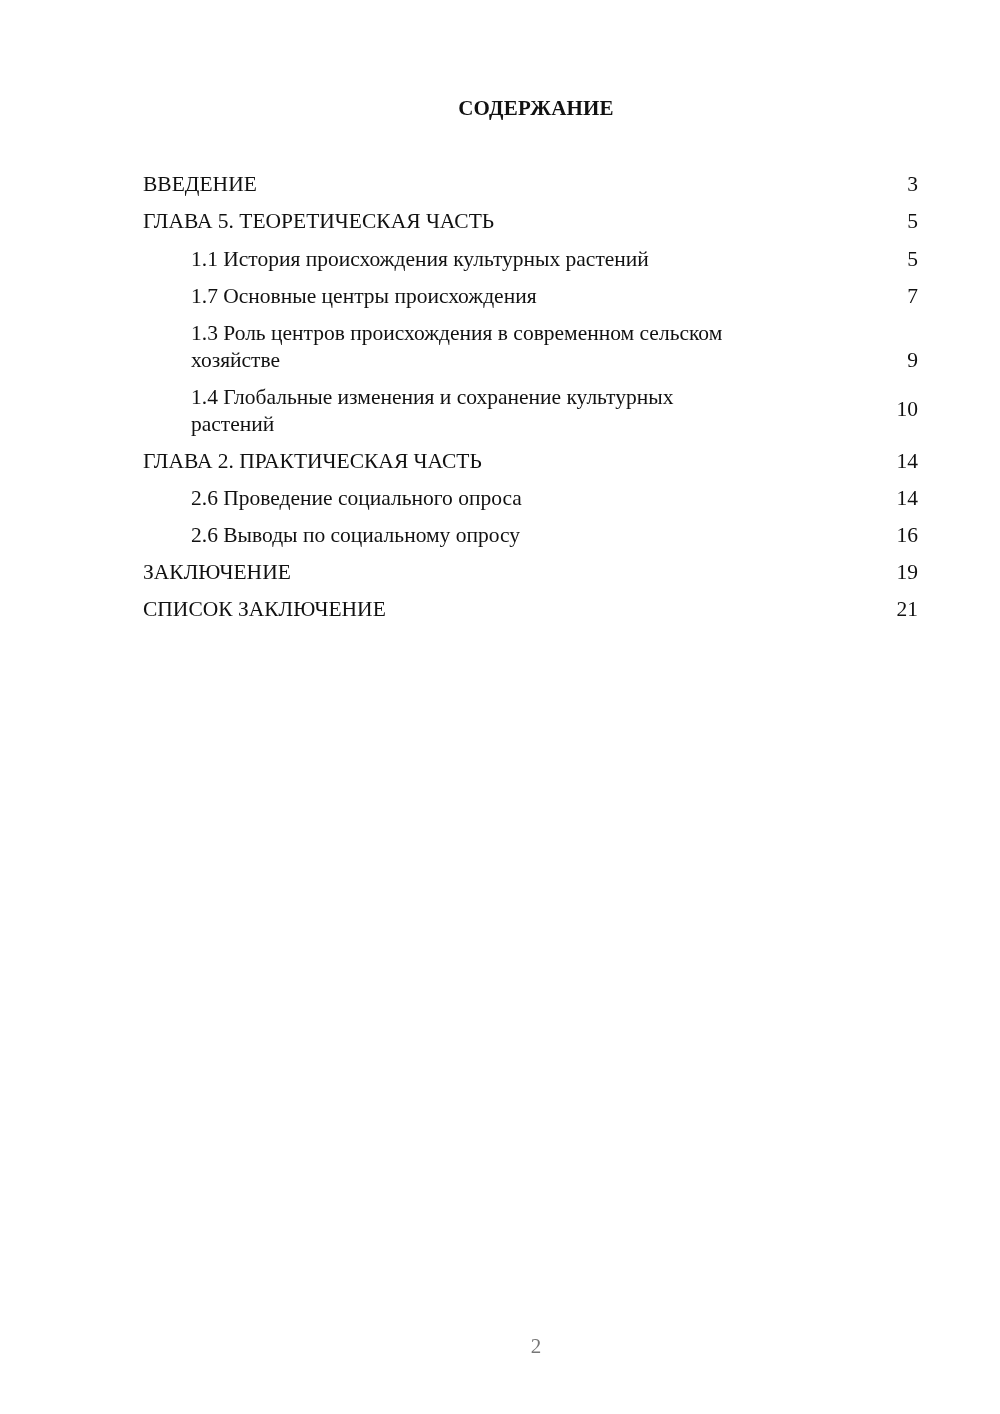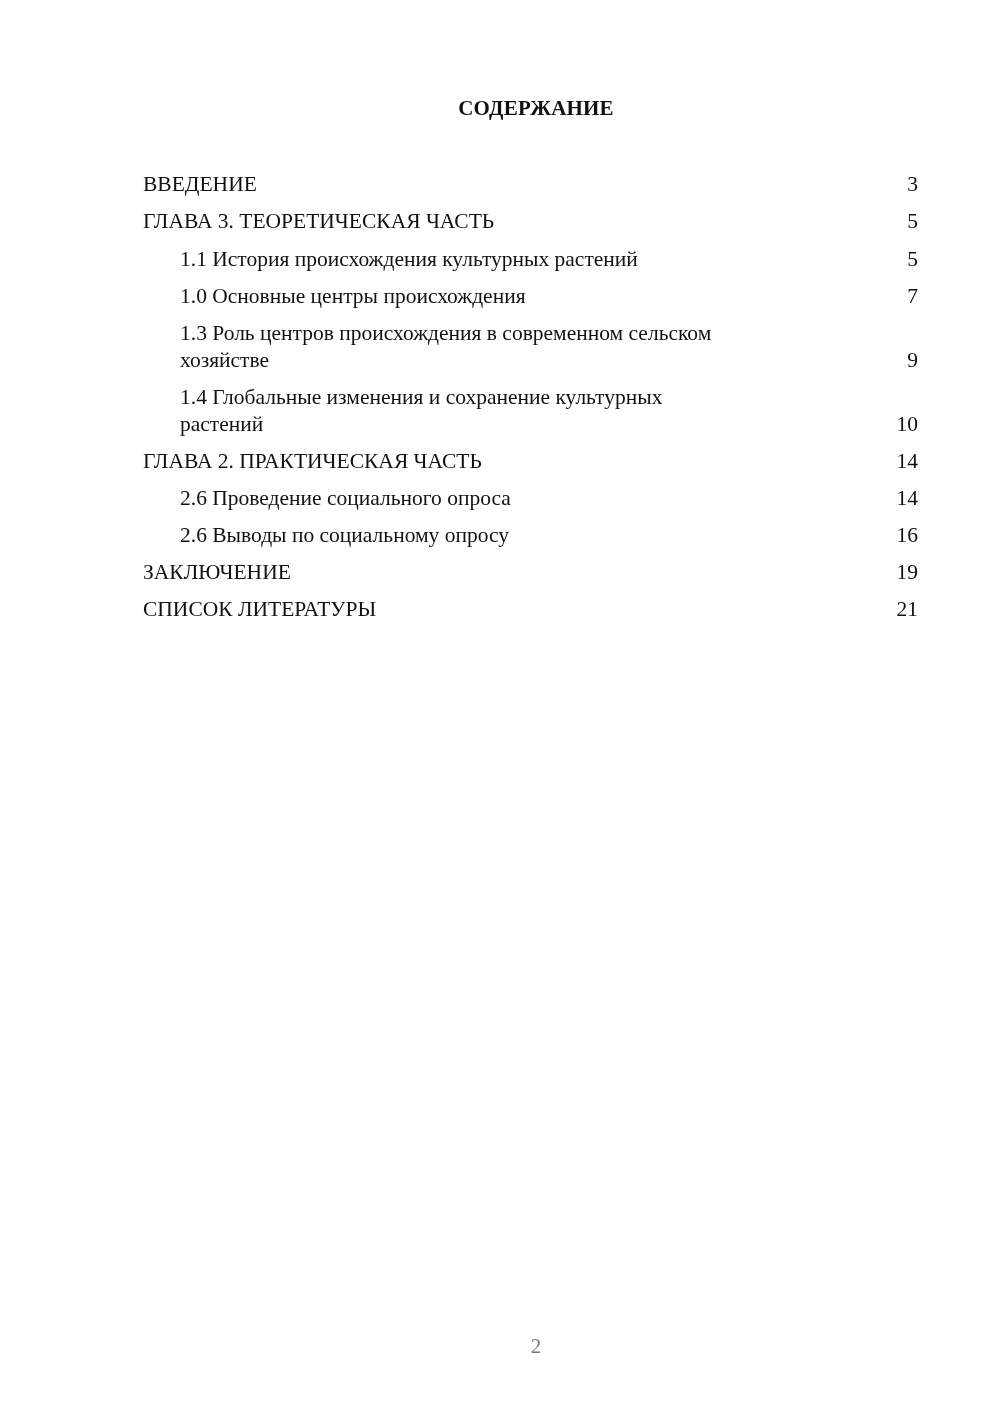--- a/index.html
+++ b/index.html
@@ -3,72 +3,72 @@
   <meta charset="utf-8">
   <style>
     html, body { margin:0; padding:0; background:#ffffff; }
     body { width:1000px; height:1414px; position:relative; overflow:hidden;
            font-family:"Liberation Serif","DejaVu Serif",serif; color:#111; }
     .title { position:absolute; top:96px; left:0; width:1072px; text-align:center;
              font-weight:bold; font-size:21px; letter-spacing:0.2px; }
     .toc { position:absolute; left:143px; width:775px; top:0; }
     .row { position:absolute; left:0; width:775px; font-size:21.5px; line-height:27px; }
     .row .label { position:absolute; left:0; white-space:pre-line; }
-    .row.sub .label { left:37px; width:640px; }
+    .row.sub .label { left:48px; width:640px; }
     .row .page { position:absolute; right:0; }
     .footer { position:absolute; top:1334px; left:0; width:1072px; text-align:center;
               font-size:21px; color:#777; }
   </style>
 </head>
 <body>
 
 <div class="title">СОДЕРЖАНИЕ</div>
 
 <div class="toc">
   <div class="row" style="top:171px">
     <span class="label">ВВЕДЕНИЕ</span>
     <span class="page">3</span>
   </div>
   <div class="row" style="top:208px">
-    <span class="label">ГЛАВА 3. ТЕОРЕТИЧЕСКАЯ ЧАСТЬ</span>
+    <span class="label">ГЛАВА 5. ТЕОРЕТИЧЕСКАЯ ЧАСТЬ</span>
     <span class="page">5</span>
   </div>
   <div class="row sub" style="top:246px">
     <span class="label">1.1 История происхождения культурных растений</span>
     <span class="page">5</span>
   </div>
   <div class="row sub" style="top:283px">
-    <span class="label">1.0 Основные центры происхождения</span>
+    <span class="label">1.7 Основные центры происхождения</span>
     <span class="page">7</span>
   </div>
   <div class="row sub" style="top:320px">
     <span class="label">1.3 Роль центров происхождения в современном сельском
 хозяйстве</span>
     <span class="page" style="top:27px">9</span>
   </div>
   <div class="row sub" style="top:384px">
     <span class="label">1.4 Глобальные изменения и сохранение культурных
 растений</span>
-    <span class="page" style="top:27px">10</span>
+    <span class="page" style="top:12px">10</span>
   </div>
   <div class="row" style="top:448px">
     <span class="label">ГЛАВА 2. ПРАКТИЧЕСКАЯ ЧАСТЬ</span>
     <span class="page">14</span>
   </div>
   <div class="row sub" style="top:485px">
     <span class="label">2.6 Проведение социального опроса</span>
     <span class="page">14</span>
   </div>
   <div class="row sub" style="top:522px">
     <span class="label">2.6 Выводы по социальному опросу</span>
     <span class="page">16</span>
   </div>
   <div class="row" style="top:559px">
     <span class="label">ЗАКЛЮЧЕНИЕ</span>
     <span class="page">19</span>
   </div>
   <div class="row" style="top:596px">
-    <span class="label">СПИСОК ЛИТЕРАТУРЫ</span>
+    <span class="label">СПИСОК ЗАКЛЮЧЕНИЕ</span>
     <span class="page">21</span>
   </div>
 </div>
 
 <div class="footer">2</div>
 
 </body></html>

